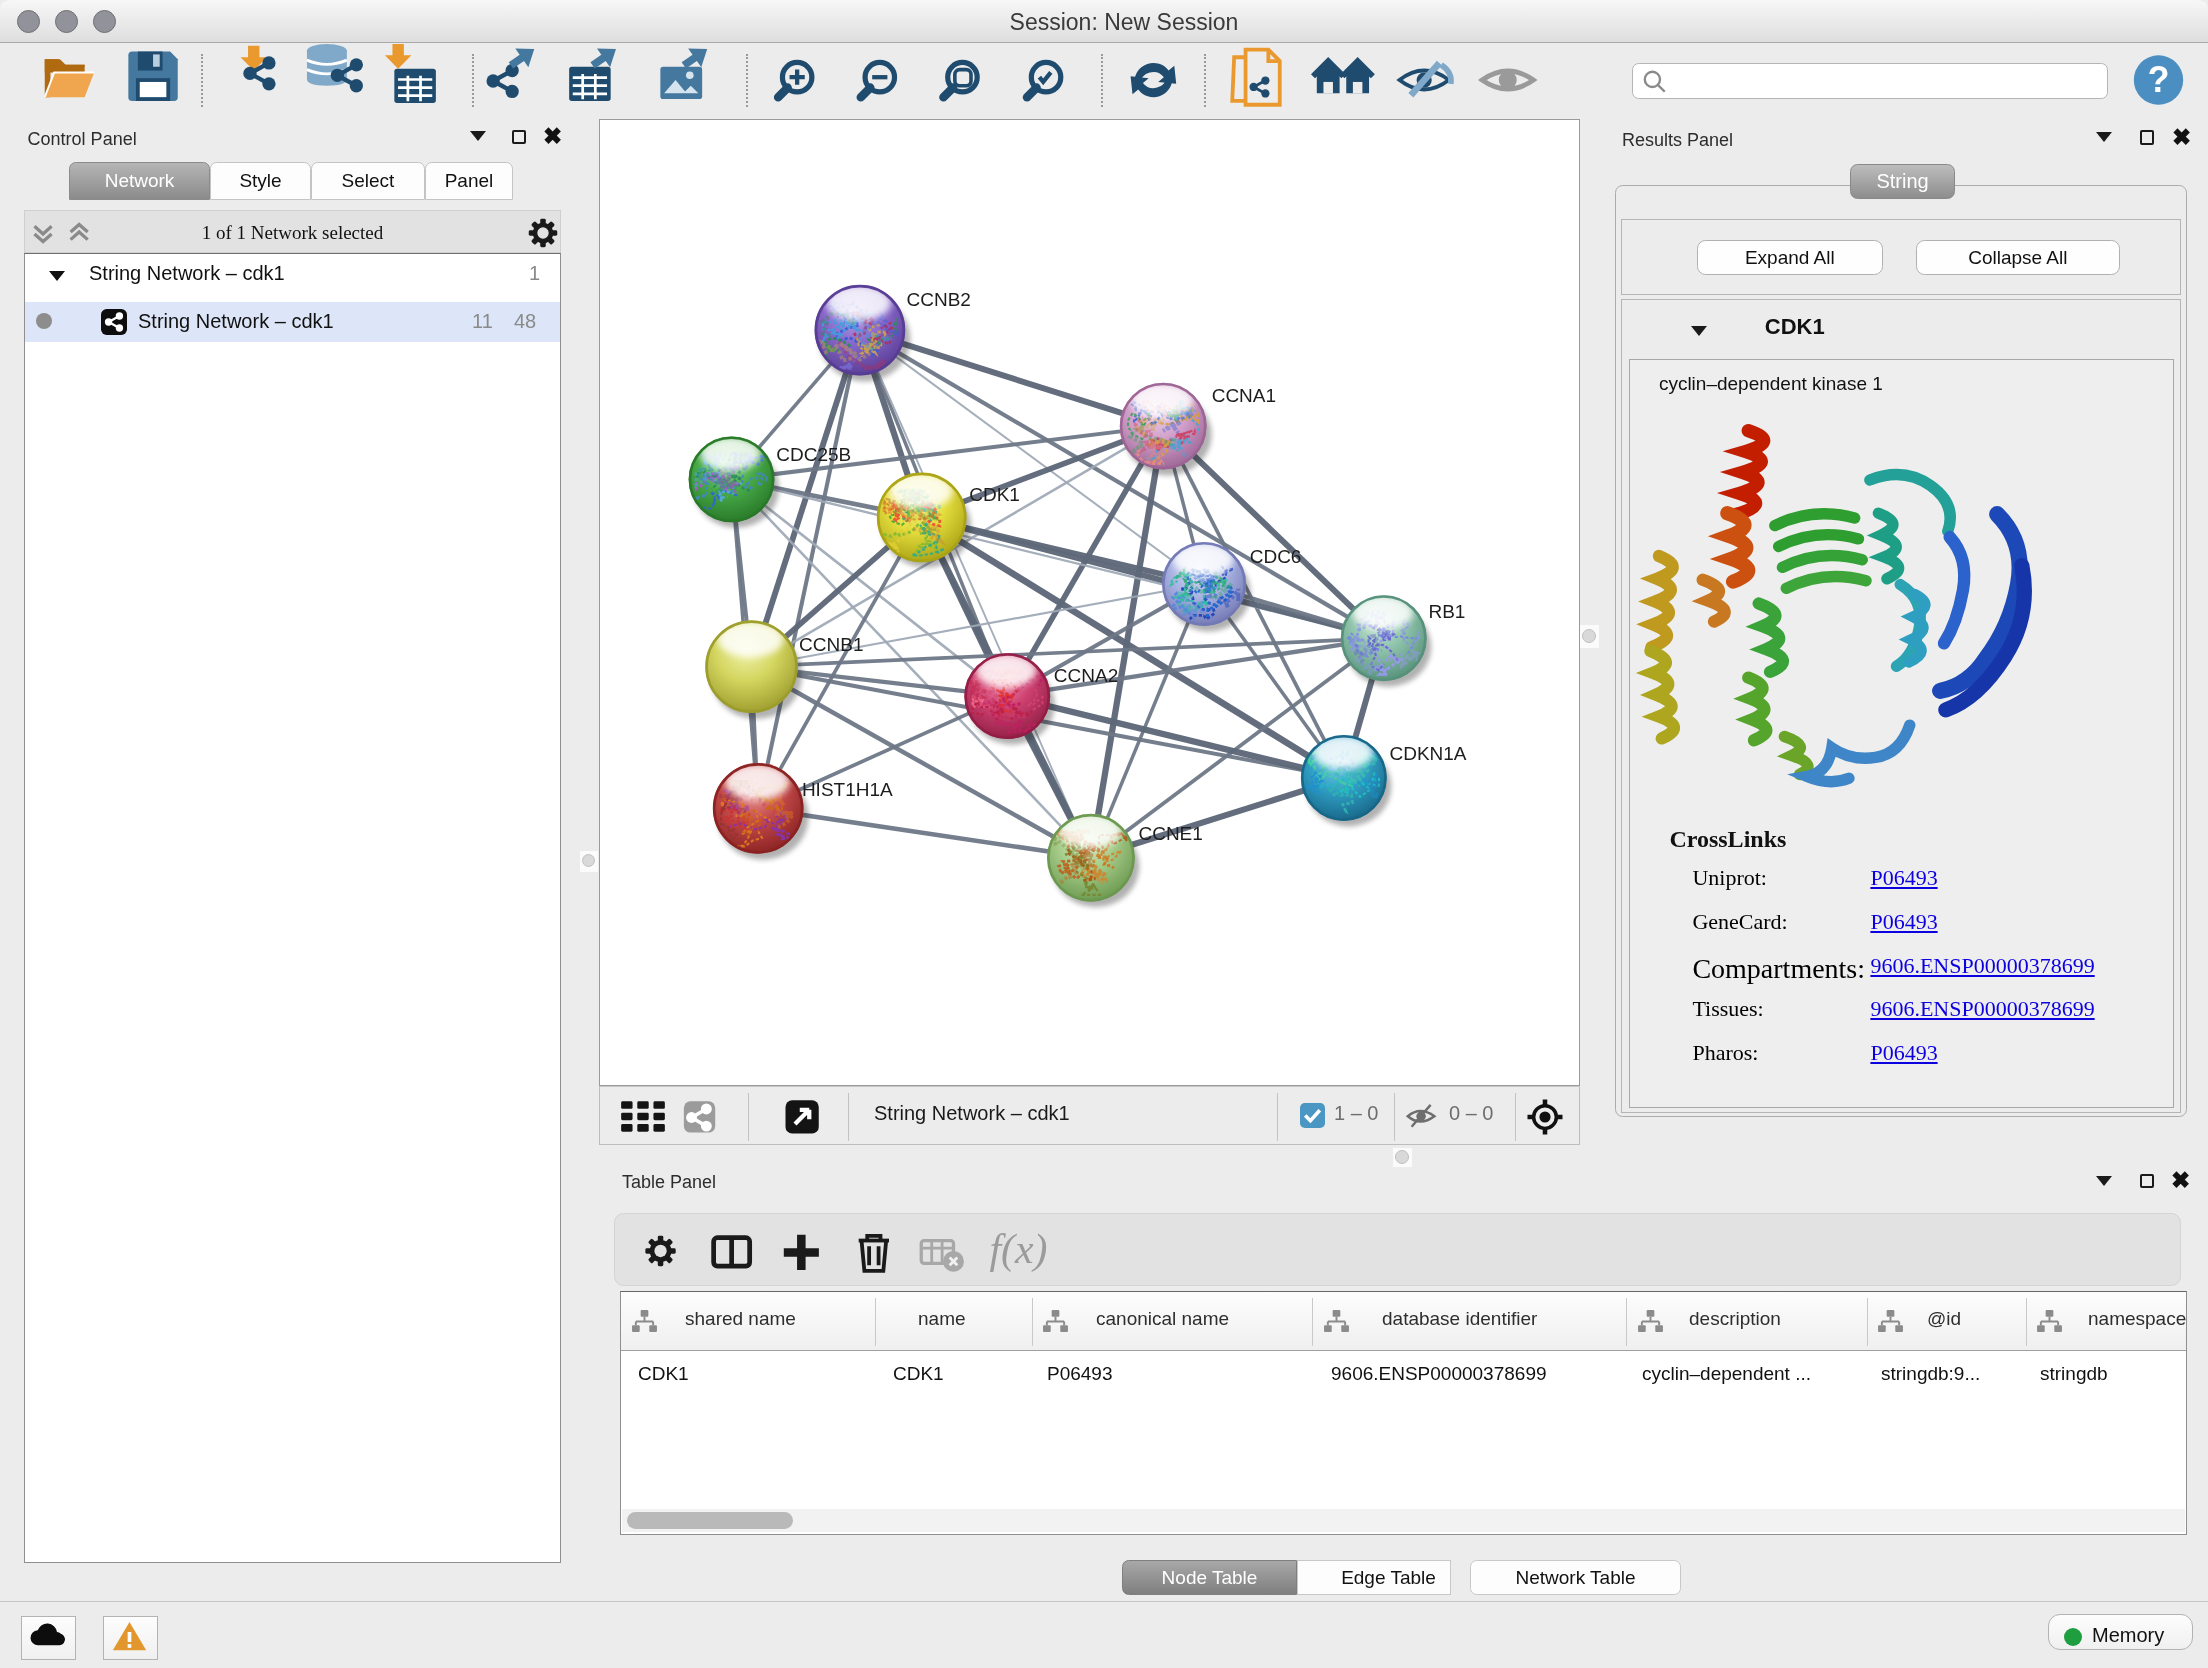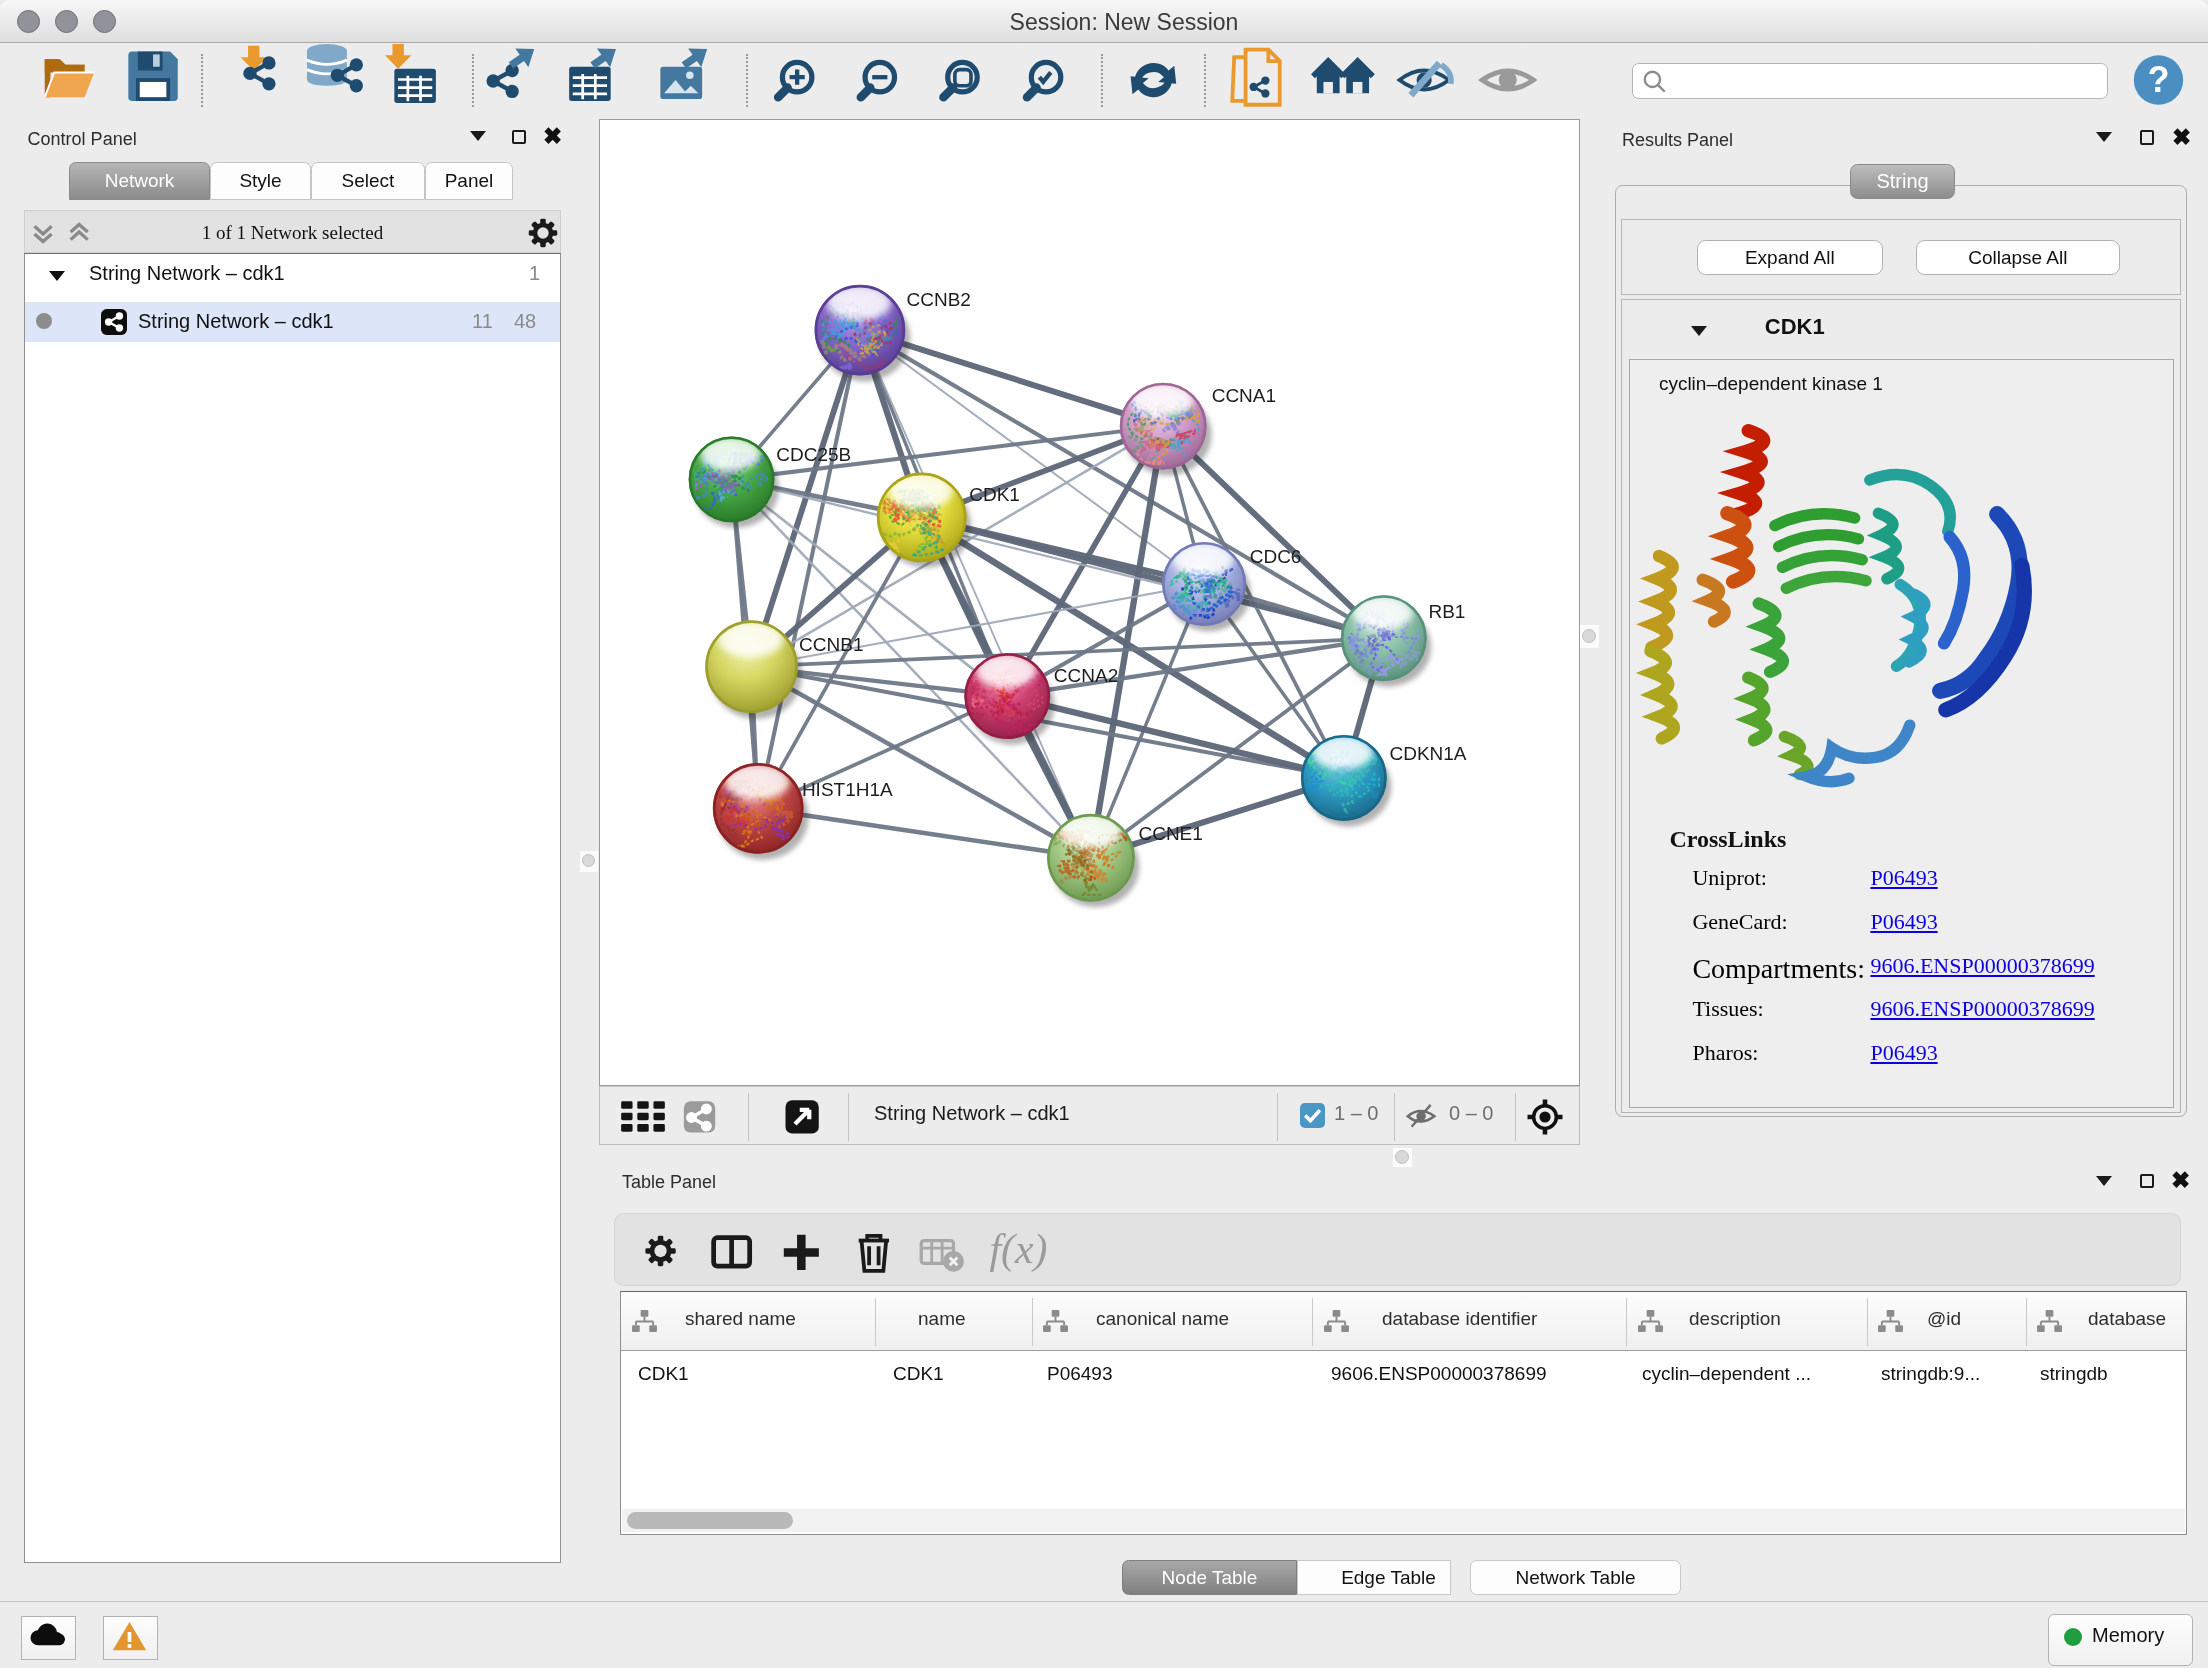--- a/index.html
+++ b/index.html
@@ -886,21 +886,21 @@
       <div class="hlabel" style="left:1068px;">description</div>
       <div class="colsep" style="left:1246px;"></div>
       <svg class="hicon" width="25" height="23" style="position:absolute;left:1257px;top:18px;" viewBox="0 0 26 24">
           <use href="#hier"></use>
         </svg>
       <div class="hlabel" style="left:1306px;">@id</div>
       <div class="colsep" style="left:1405px;"></div>
       <svg class="hicon" width="25" height="23" style="position:absolute;left:1416px;top:18px;" viewBox="0 0 26 24">
           <use href="#hier"></use>
         </svg>
-      <div class="hlabel" style="left:1467px;">database</div>
+      <div class="hlabel" style="left:1467px;">namespace</div>
     </div>
     <div class="abs" style="left:0;top:60px;width:1565px;height:34px;background:#fff;">
       <div class="cell" style="left:17px;">CDK1</div>
       <div class="cell" style="left:272px;">CDK1</div>
       <div class="cell" style="left:426px;">P06493</div>
       <div class="cell" style="left:710px;">9606.ENSP00000378699</div>
       <div class="cell" style="left:1021px;">cyclin–dependent ...</div>
       <div class="cell" style="left:1260px;">stringdb:9...</div>
       <div class="cell" style="left:1419px;">stringdb</div>
     </div>
@@ -918,20 +918,20 @@
           <path fill="#0d0d0d" d="M6.5 18a4.5 4.5 0 01-.4-9A6 6 0 0117.7 10a3.5 3.5 0 012.3 1 3.6 3.6 0 01-1.5 7z" transform="translate(0,-1)"></path>
         </svg>
     </div>
     <div class="sbtn" style="left:103px;top:14.3px;width:55px;height:44px;">
       <svg width="51" height="40" viewBox="0 0 24 24">
           <path fill="#e2962e" d="M12 3L22 20H2z"></path>
           <rect x="10.9" y="9" width="2.2" height="6" fill="#fff"></rect>
           <rect x="10.9" y="16.3" width="2.2" height="2.2" fill="#fff"></rect>
         </svg>
     </div>
-    <div class="sbtn" style="left:2048px;top:12.4px;width:145px;height:52px;border-radius:6px;">
+    <div class="sbtn" style="left:2048px;top:12.4px;width:145px;height:36px;border-radius:12px;">
       <div class="abs" style="left:15px;top:12.4px;width:18px;height:18px;border-radius:50%;background:#1e9e3e;"></div>
       <div class="abs" style="left:43px;top:8.6px;font-size:20px;color:#111;">Memory</div>
     </div>
   </div>
 
 </div>
 
 
 </body></html>

